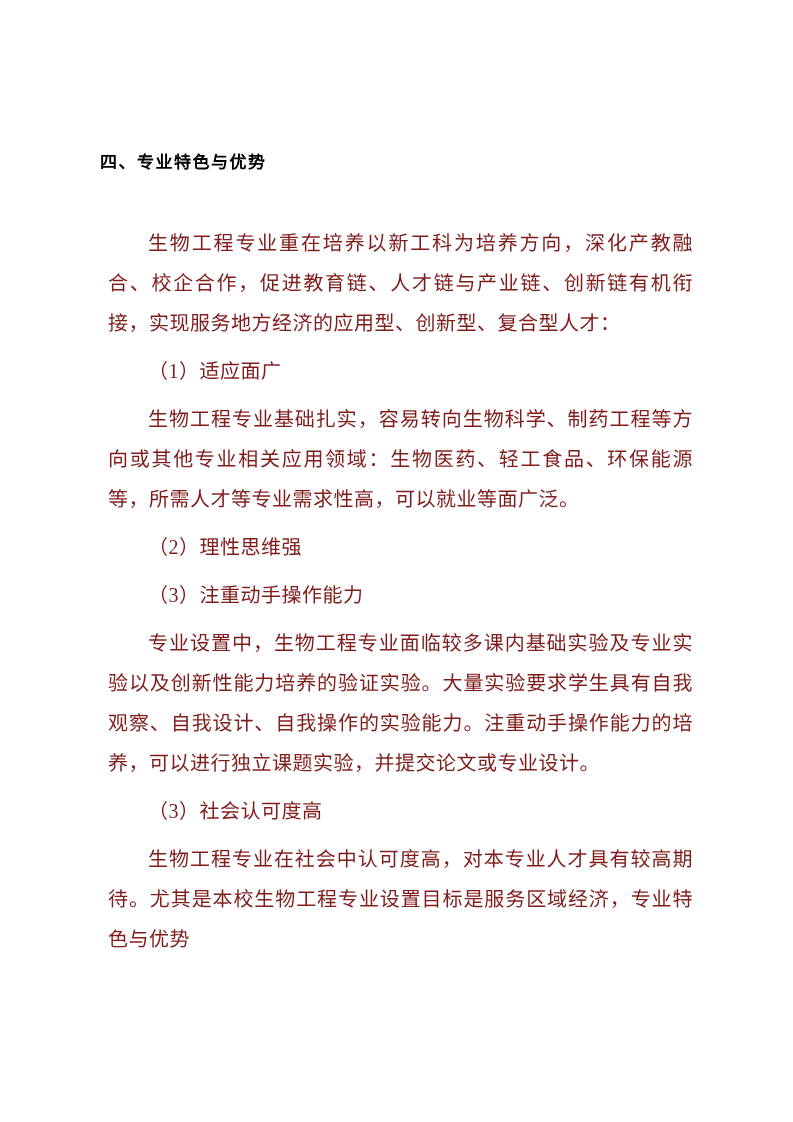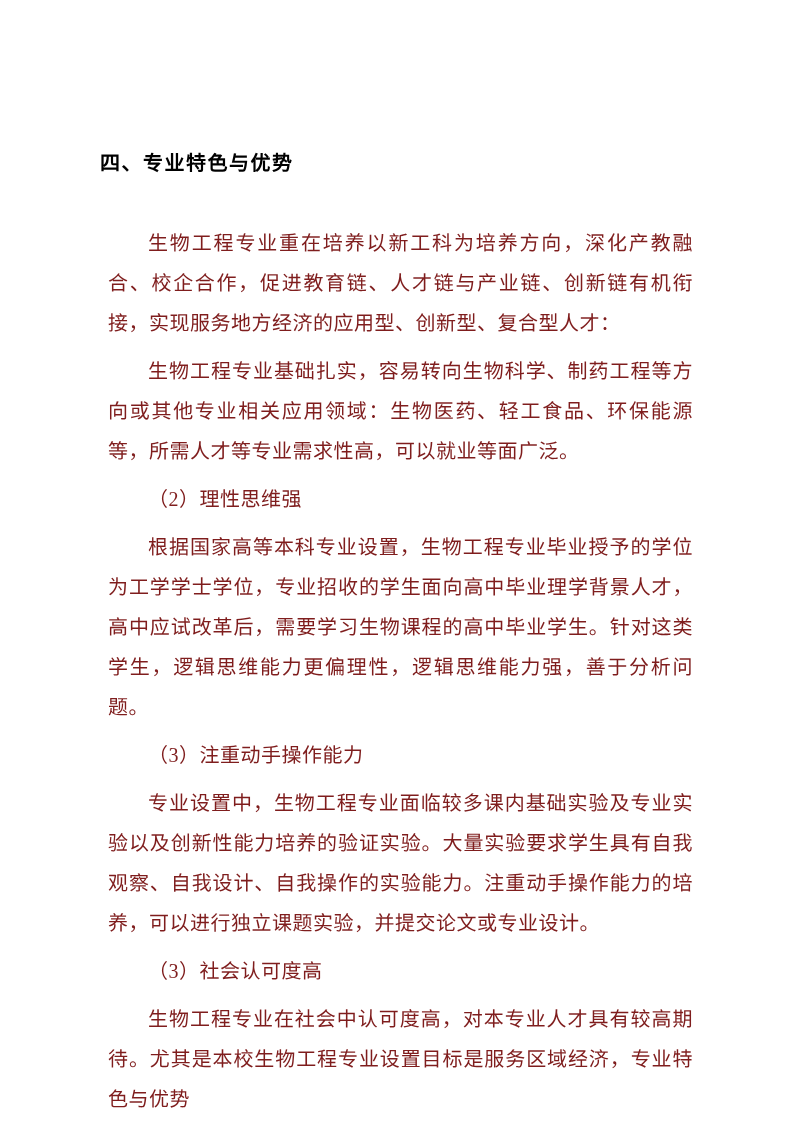--- a/index.html
+++ b/index.html
@@ -14,21 +14,21 @@
     margin: 0 auto;
     background: #ffffff;
     box-sizing: border-box;
     padding: 150px 92px 0 100px;
     color: #000000;
     overflow: hidden;
   }
   .doc-heading {
     margin: 0 0 47px 0;
     font-family: "Liberation Sans", "DejaVu Sans", sans-serif;
-    font-size: 20px;
+    font-size: 17px;
     line-height: 26px;
     font-weight: 700;
     letter-spacing: 1.5px;
     color: #000000;
   }
   .para {
     margin: 8px;
     font-family: "Liberation Serif", "DejaVu Serif", serif;
     font-size: 20px;
     line-height: 40px;
@@ -45,24 +45,24 @@
 </style>
 </head>
 <body>
 
 <div class="page">
 
   <h1 class="doc-heading">四、专业特色与优势</h1>
 
   <p class="para">生物工程专业重在培养以新工科为培养方向，深化产教融合、校企合作，促进教育链、人才链与产业链、创新链有机衔接，实现服务地方经济的应用型、创新型、复合型人才：</p>
 
+  <p class="para subhead">（1）适应面广</p>
   <p class="para">生物工程专业基础扎实，容易转向生物科学、制药工程等方向或其他专业相关应用领域：生物医药、轻工食品、环保能源等，所需人才等专业需求性高，可以就业等面广泛。</p>
 
   <p class="para subhead">（2）理性思维强</p>
-  <p class="para">根据国家高等本科专业设置，生物工程专业毕业授予的学位为工学学士学位，专业招收的学生面向高中毕业理学背景人才，高中应试改革后，需要学习生物课程的高中毕业学生。针对这类学生，逻辑思维能力更偏理性，逻辑思维能力强，善于分析问题。</p>
 
   <p class="para subhead">（3）注重动手操作能力</p>
   <p class="para">专业设置中，生物工程专业面临较多课内基础实验及专业实验以及创新性能力培养的验证实验。大量实验要求学生具有自我观察、自我设计、自我操作的实验能力。注重动手操作能力的培养，可以进行独立课题实验，并提交论文或专业设计。</p>
 
   <p class="para subhead">（3）社会认可度高</p>
   <p class="para">生物工程专业在社会中认可度高，对本专业人才具有较高期待。尤其是本校生物工程专业设置目标是服务区域经济，专业特色与优势</p>
 
 </div>
 
 </body></html>

